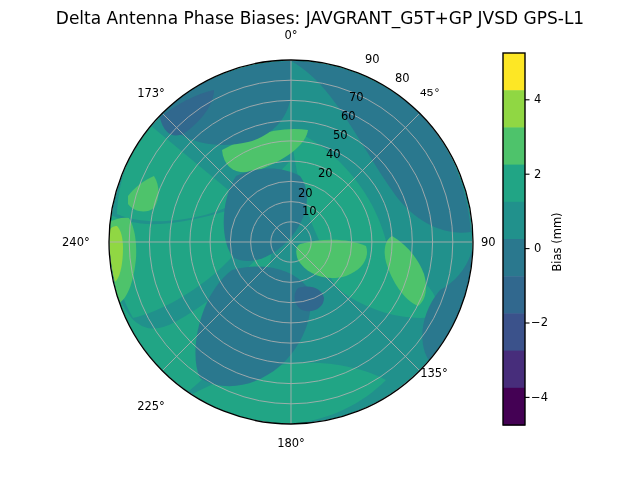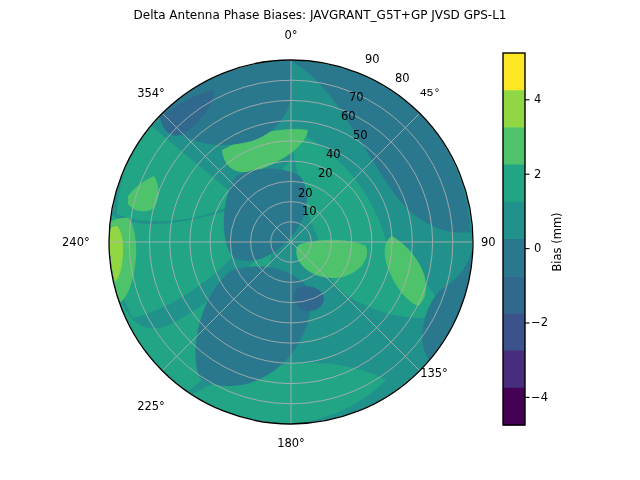--- a/index.html
+++ b/index.html
@@ -19,21 +19,21 @@
     width: 640px;
     height: 480px;
     background: #ffffff;
   }
   #plot-title {
     position: absolute;
     left: 0;
     top: 8px;
     width: 640px;
     text-align: center;
-    font-size: 12px;
+    font-size: 17px;
     color: #000000;
     letter-spacing: 0px;
     white-space: nowrap;
   }
   .axis-label {
     position: absolute;
     font-size: 11.5px;
     color: #000000;
     white-space: nowrap;
   }
@@ -198,27 +198,27 @@
     <circle cx="291" cy="242" r="182" fill="none" stroke="#000000" stroke-width="1.3"></circle>
   </svg>
 
   <div class="axis-label theta-label" style="left:271px; top:28px; width:40px;">0°</div>
   <div class="axis-label theta-label" style="left:409px; top:86px; width:42px;font-family:Liberation Mono, monospace;">45°</div>
   <div class="axis-label" style="left:481px; top:235px;">90</div>
   <div class="axis-label theta-label" style="left:409px; top:366px; width:50px;">135°</div>
   <div class="axis-label theta-label" style="left:266px; top:436px; width:50px;">180°</div>
   <div class="axis-label theta-label" style="left:126px; top:399px; width:50px;">225°</div>
   <div class="axis-label" style="left:62px; top:235px;">240°</div>
-  <div class="axis-label theta-label" style="left:126px; top:86px; width:50px;">354°</div>
+  <div class="axis-label theta-label" style="left:126px; top:86px; width:50px;">173°</div>
 
   <div class="axis-label r-label" style="left:302px; top:204px;">10</div>
   <div class="axis-label r-label" style="left:298px; top:186px;">20</div>
   <div class="axis-label r-label" style="left:318px; top:166px;">20</div>
   <div class="axis-label r-label" style="left:326px; top:147px;text-align:center;">40</div>
-  <div class="axis-label r-label" style="left:353px; top:128px;">50</div>
+  <div class="axis-label r-label" style="left:333px; top:128px;">50</div>
   <div class="axis-label r-label" style="left:341px; top:109px;">60</div>
   <div class="axis-label r-label" style="left:349px; top:90px;">70</div>
   <div class="axis-label r-label" style="left:357px; top:71px;margin-left:38px;">80</div>
   <div class="axis-label r-label" style="left:365px; top:52px;">90</div>
 
   <svg id="colorbar-svg" width="140" height="440" style="position:absolute;left:495px;top:40px;">
     <g id="cbar-bands">
         <rect x="8" y="13.00" width="22" height="37.70" fill="#fde725"></rect>
         <rect x="8" y="50.20" width="22" height="37.70" fill="#90d743"></rect>
         <rect x="8" y="87.40" width="22" height="37.70" fill="#4ec36b"></rect>

